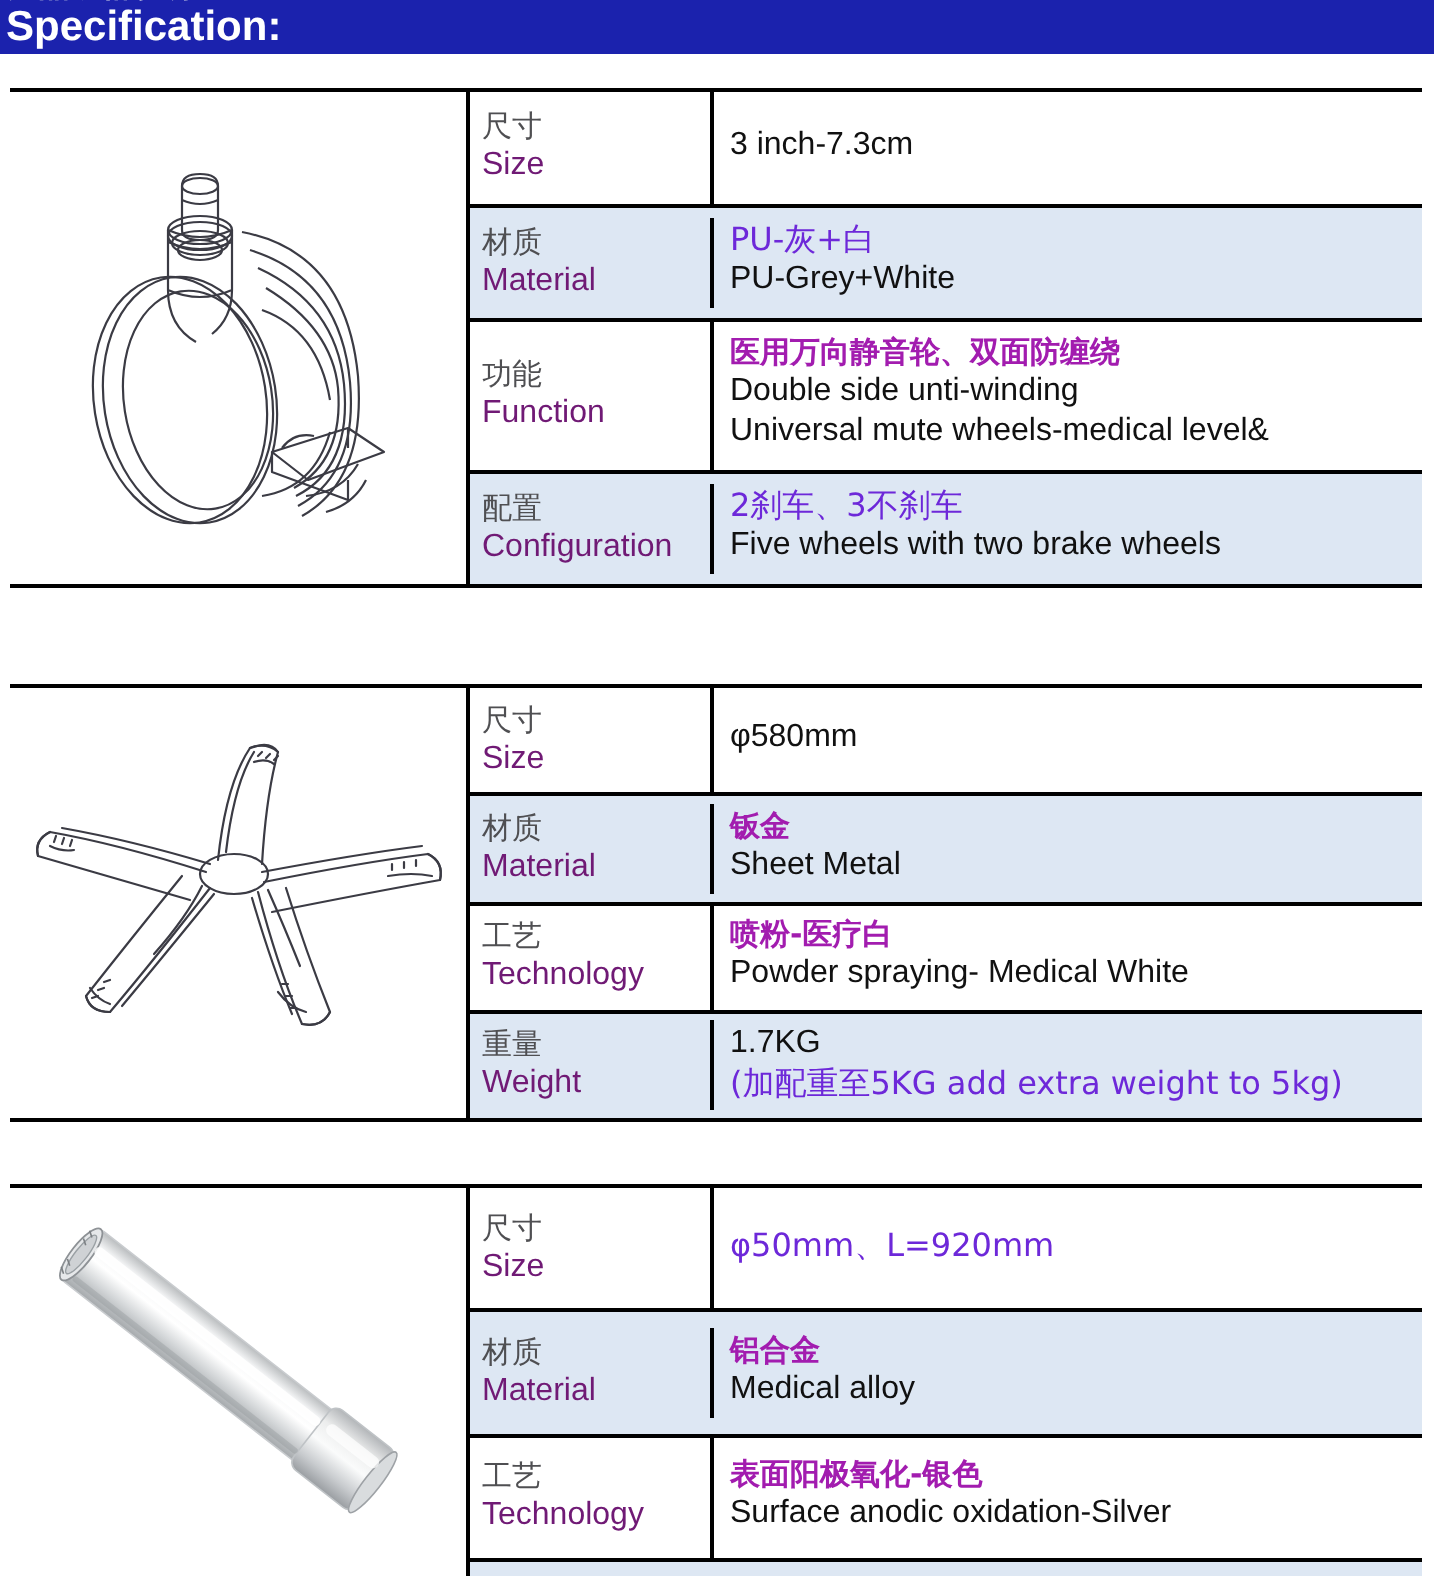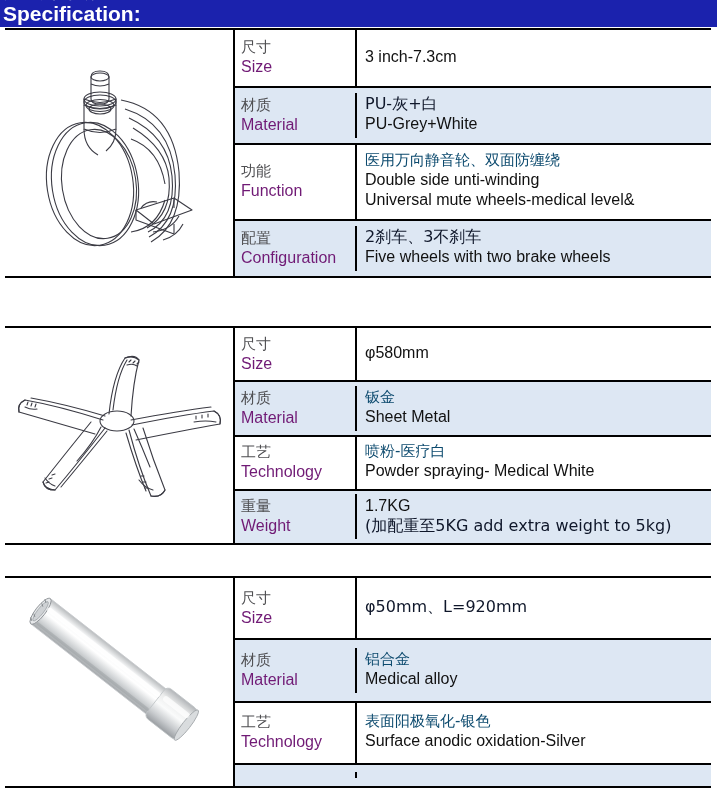--- a/index.html
+++ b/index.html
@@ -52,20 +52,21 @@
     position: absolute;
     left: 5px;
     width: 706px;
     display: flex;
     flex-direction: row;
     align-items: stretch;
     border-top: 2px solid #000000;
     border-bottom: 2px solid #000000;
     box-sizing: border-box;
     background: #ffffff;
+    margin-top: 16px;
   }
   #block-0 { top: 28px;  height: 250px; }
   #block-1 { top: 326px; height: 219px; }
   #block-2 { top: 576px; height: 212px; }
 
   .figure-cell {
     width: 228px;
     flex: 0 0 228px;
     position: relative;
     background: #ffffff;
@@ -114,26 +115,26 @@
     color: #4f4f52;
     font-family: "DejaVu Sans", "Liberation Sans", sans-serif;
     white-space: nowrap;
   }
   .en {
     font-size: 16px;
     line-height: 20px;
     color: #701a75;
     white-space: nowrap;
   }
-  .value-cell .cn { color: #0c4a6e; }
+  .value-cell .cn { color: #a21caf; font-weight: bold; }
   .value-cell .en { color: #111111; }
   .mixed {
     font-size: 16px;
     line-height: 20px;
-    color: #0f172a;
+    color: #6d28d9;
     font-family: "DejaVu Sans", "Liberation Sans", sans-serif;
     white-space: nowrap;
   }
 
   
   .drawing { position: absolute; }
   #fig-caster { left: 8px;  top: 6px; }
   #fig-base   { left: 0px;  top: 4px; }
   #fig-column { left: 4px;  top: 8px; }
 </style>

